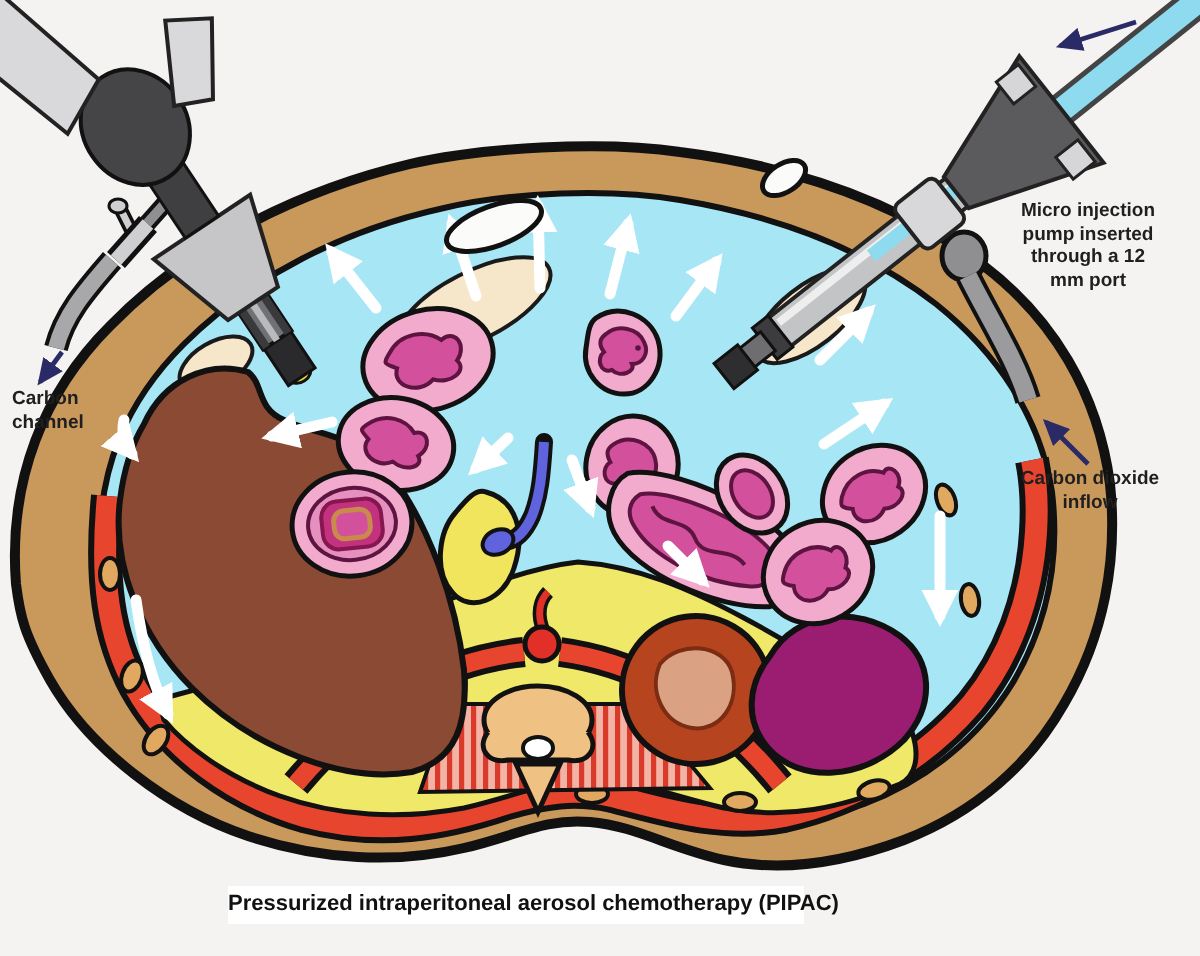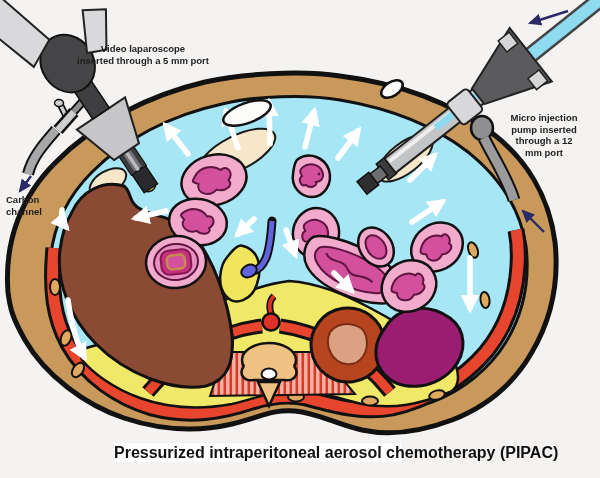--- a/index.html
+++ b/index.html
@@ -8,21 +8,21 @@
     background:#f4f3f1;font-family:"Liberation Sans",sans-serif;
   }
   #stage svg{position:absolute;left:0;top:0;}
   .lbl{
     position:absolute;color:#1f1f1f;font-weight:bold;font-size:9.5px;
     line-height:11.5px;white-space:pre-line;text-align:center;
   }
   .lbl.left{text-align:left;}
   #caption{
     position:absolute;left:114px;top:443px;width:288px;height:19px;
-    background:#ffffff;color:#111;font-weight:bold;font-size:16px;
+    background:#ffffff;color:#111;font-weight:bold;font-size:11px;
     line-height:19px;text-align:center;white-space:nowrap;
   }
 </style>
 </head>
 <body>
 
 <div id="stage">
 
 <svg width="600" height="478" viewBox="0 0 600 478">
   <defs>
@@ -245,27 +245,27 @@
     <polygon points="150,22 188,42 176,62 142,40" fill="#d9d9db" stroke="#222" stroke-width="2"></polygon>
   </g>
 
   <g stroke="#2a2a66" stroke-width="2.4" fill="none">
     <path d="M 568,11 L 530,23" marker-end="url(#an)"></path>
     <path d="M 31,176 L 20,191" marker-end="url(#an)"></path>
     <path d="M 544,232 L 523,211" marker-end="url(#an)"></path>
   </g>
 </svg>
 
-<div class="lbl" style="left:62px;top:43px;width:162px;">Video laparoscope
-inserted through a 5 mm port</div>
-
-<div class="lbl" style="left:493px;top:112px;width:102px;">Micro injection
+
+<div class="lbl" style="left:493px;top:100px;width:102px;">Micro injection
 pump inserted
 through a 12
 mm port</div>
 
 <div class="lbl left" style="left:6px;top:194px;width:60px;">Carbon
 channel</div>
 
+<div class="lbl" style="left:490px;top:234px;width:110px;">Carbon dioxide
+inflow</div>
 
 <div id="caption">Pressurized intraperitoneal aerosol chemotherapy (PIPAC)</div>
 
 </div>
 
 </body></html>

